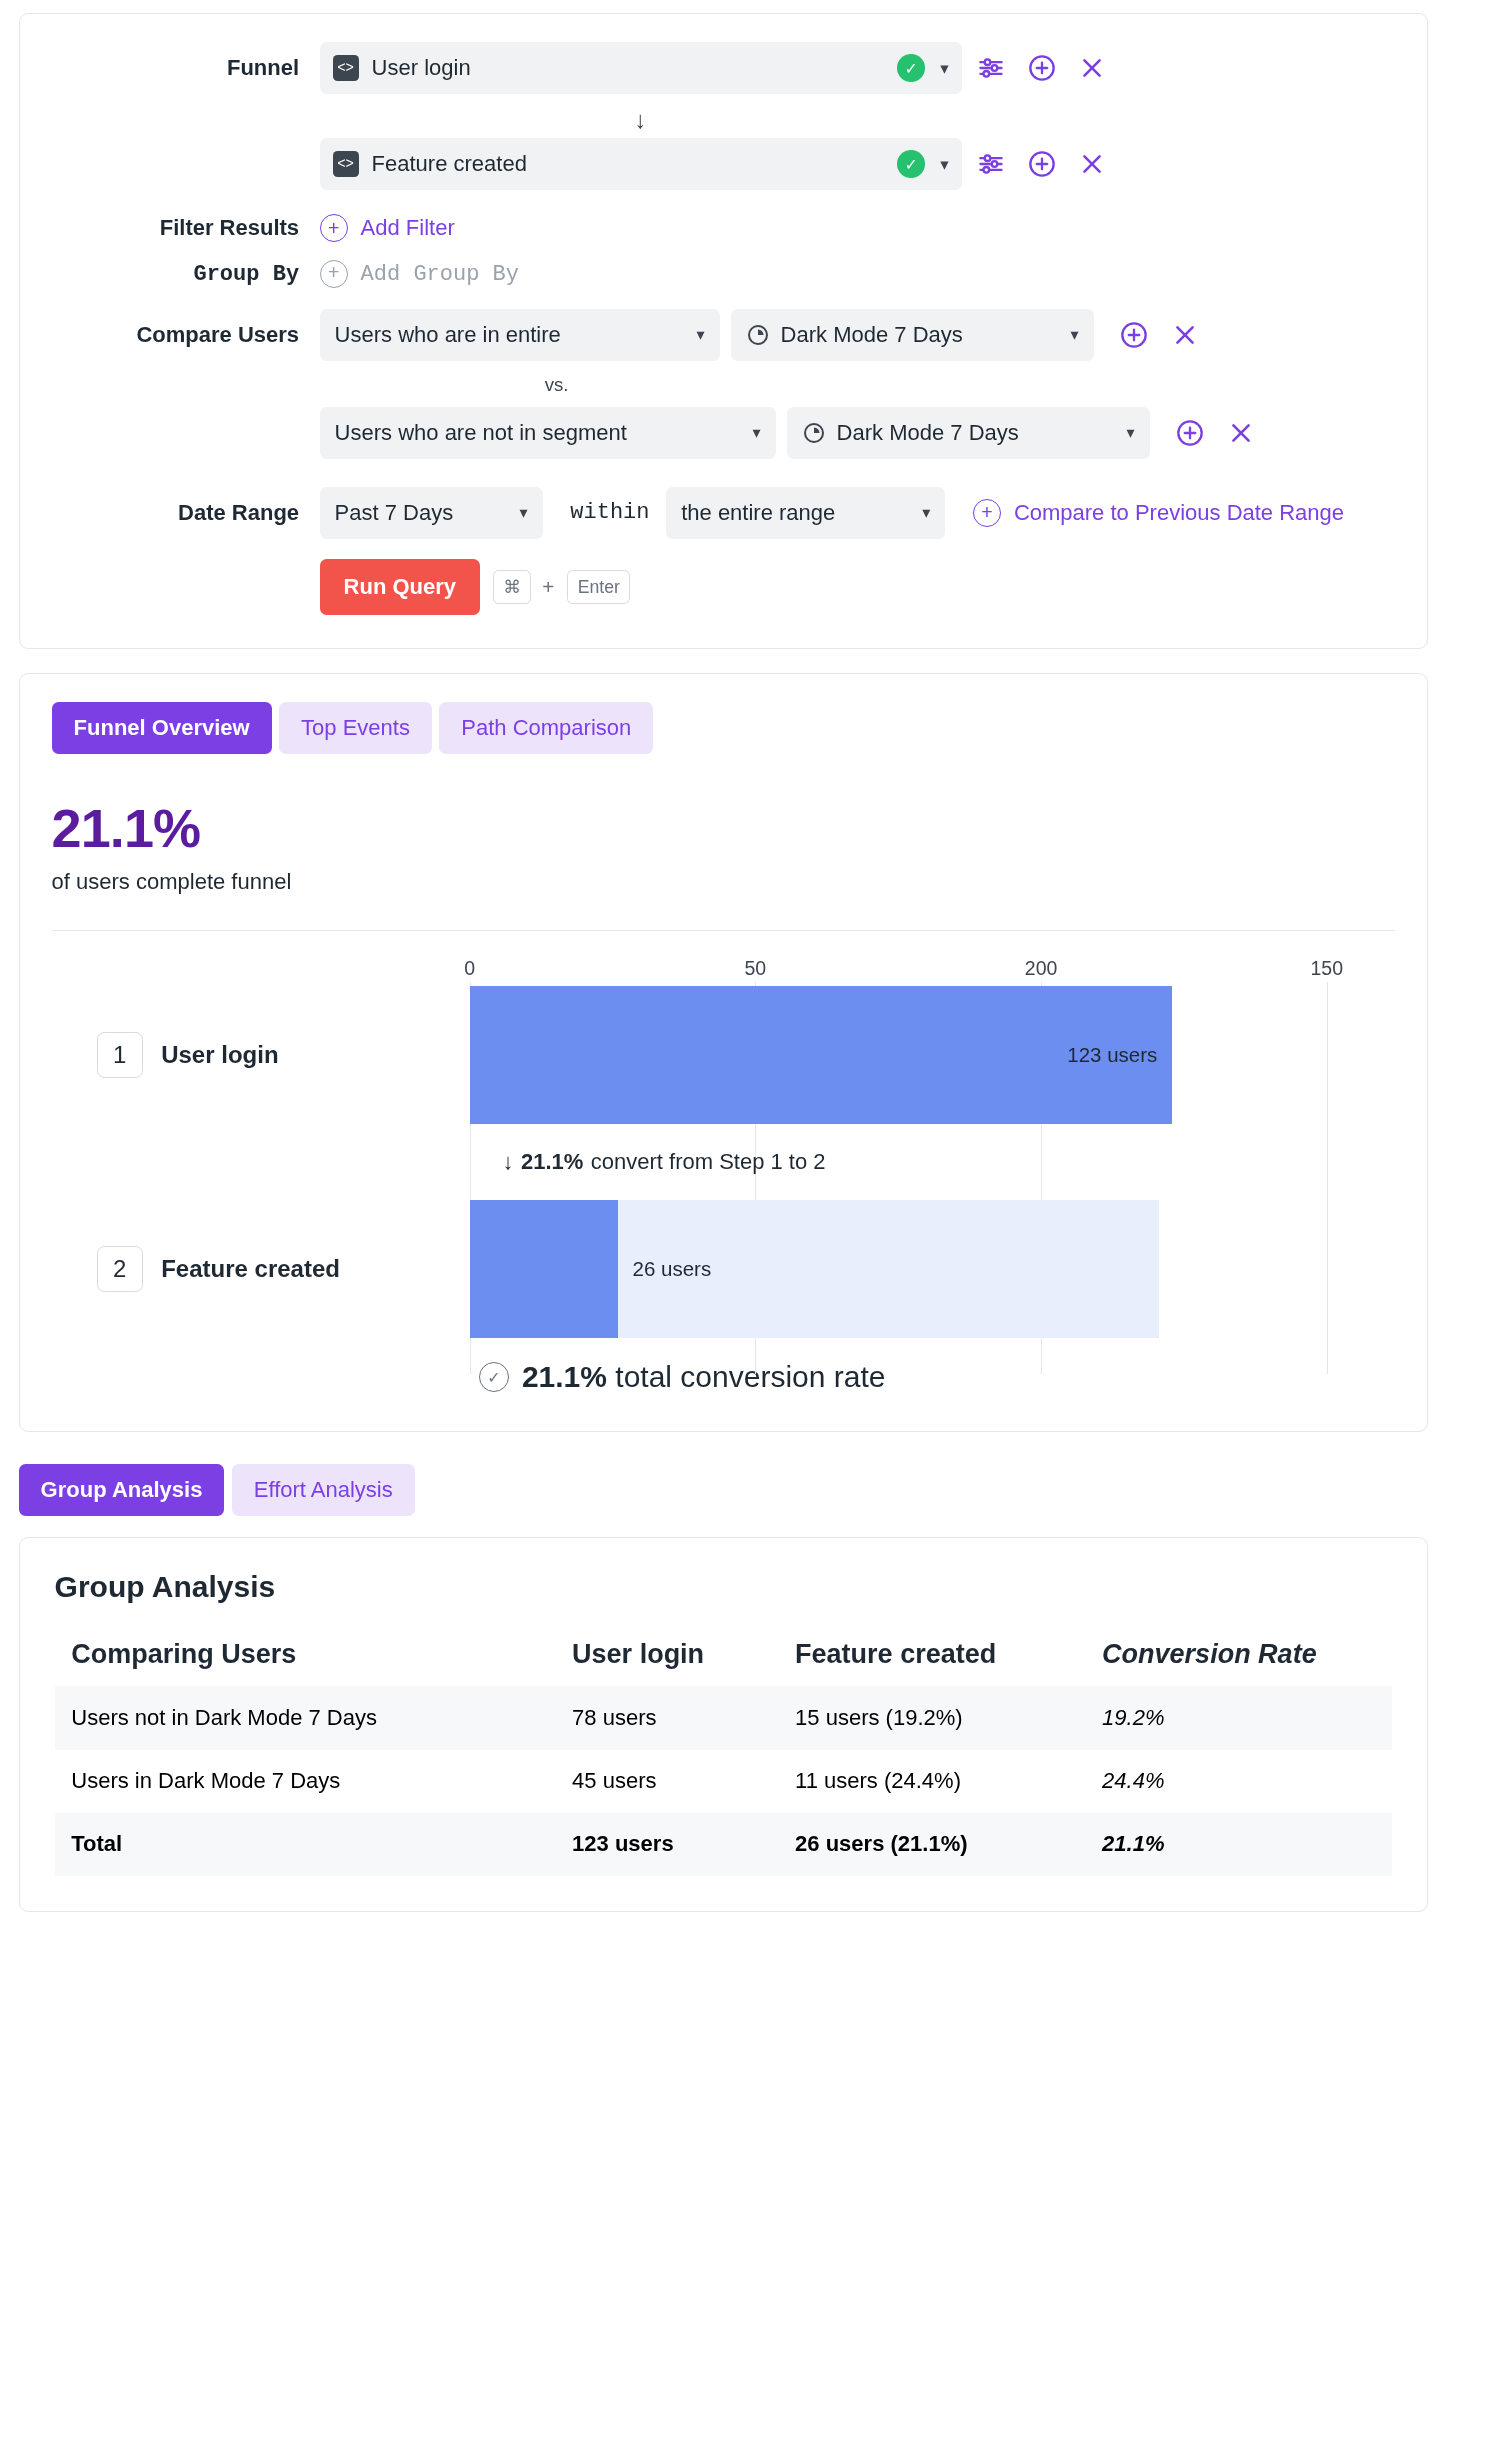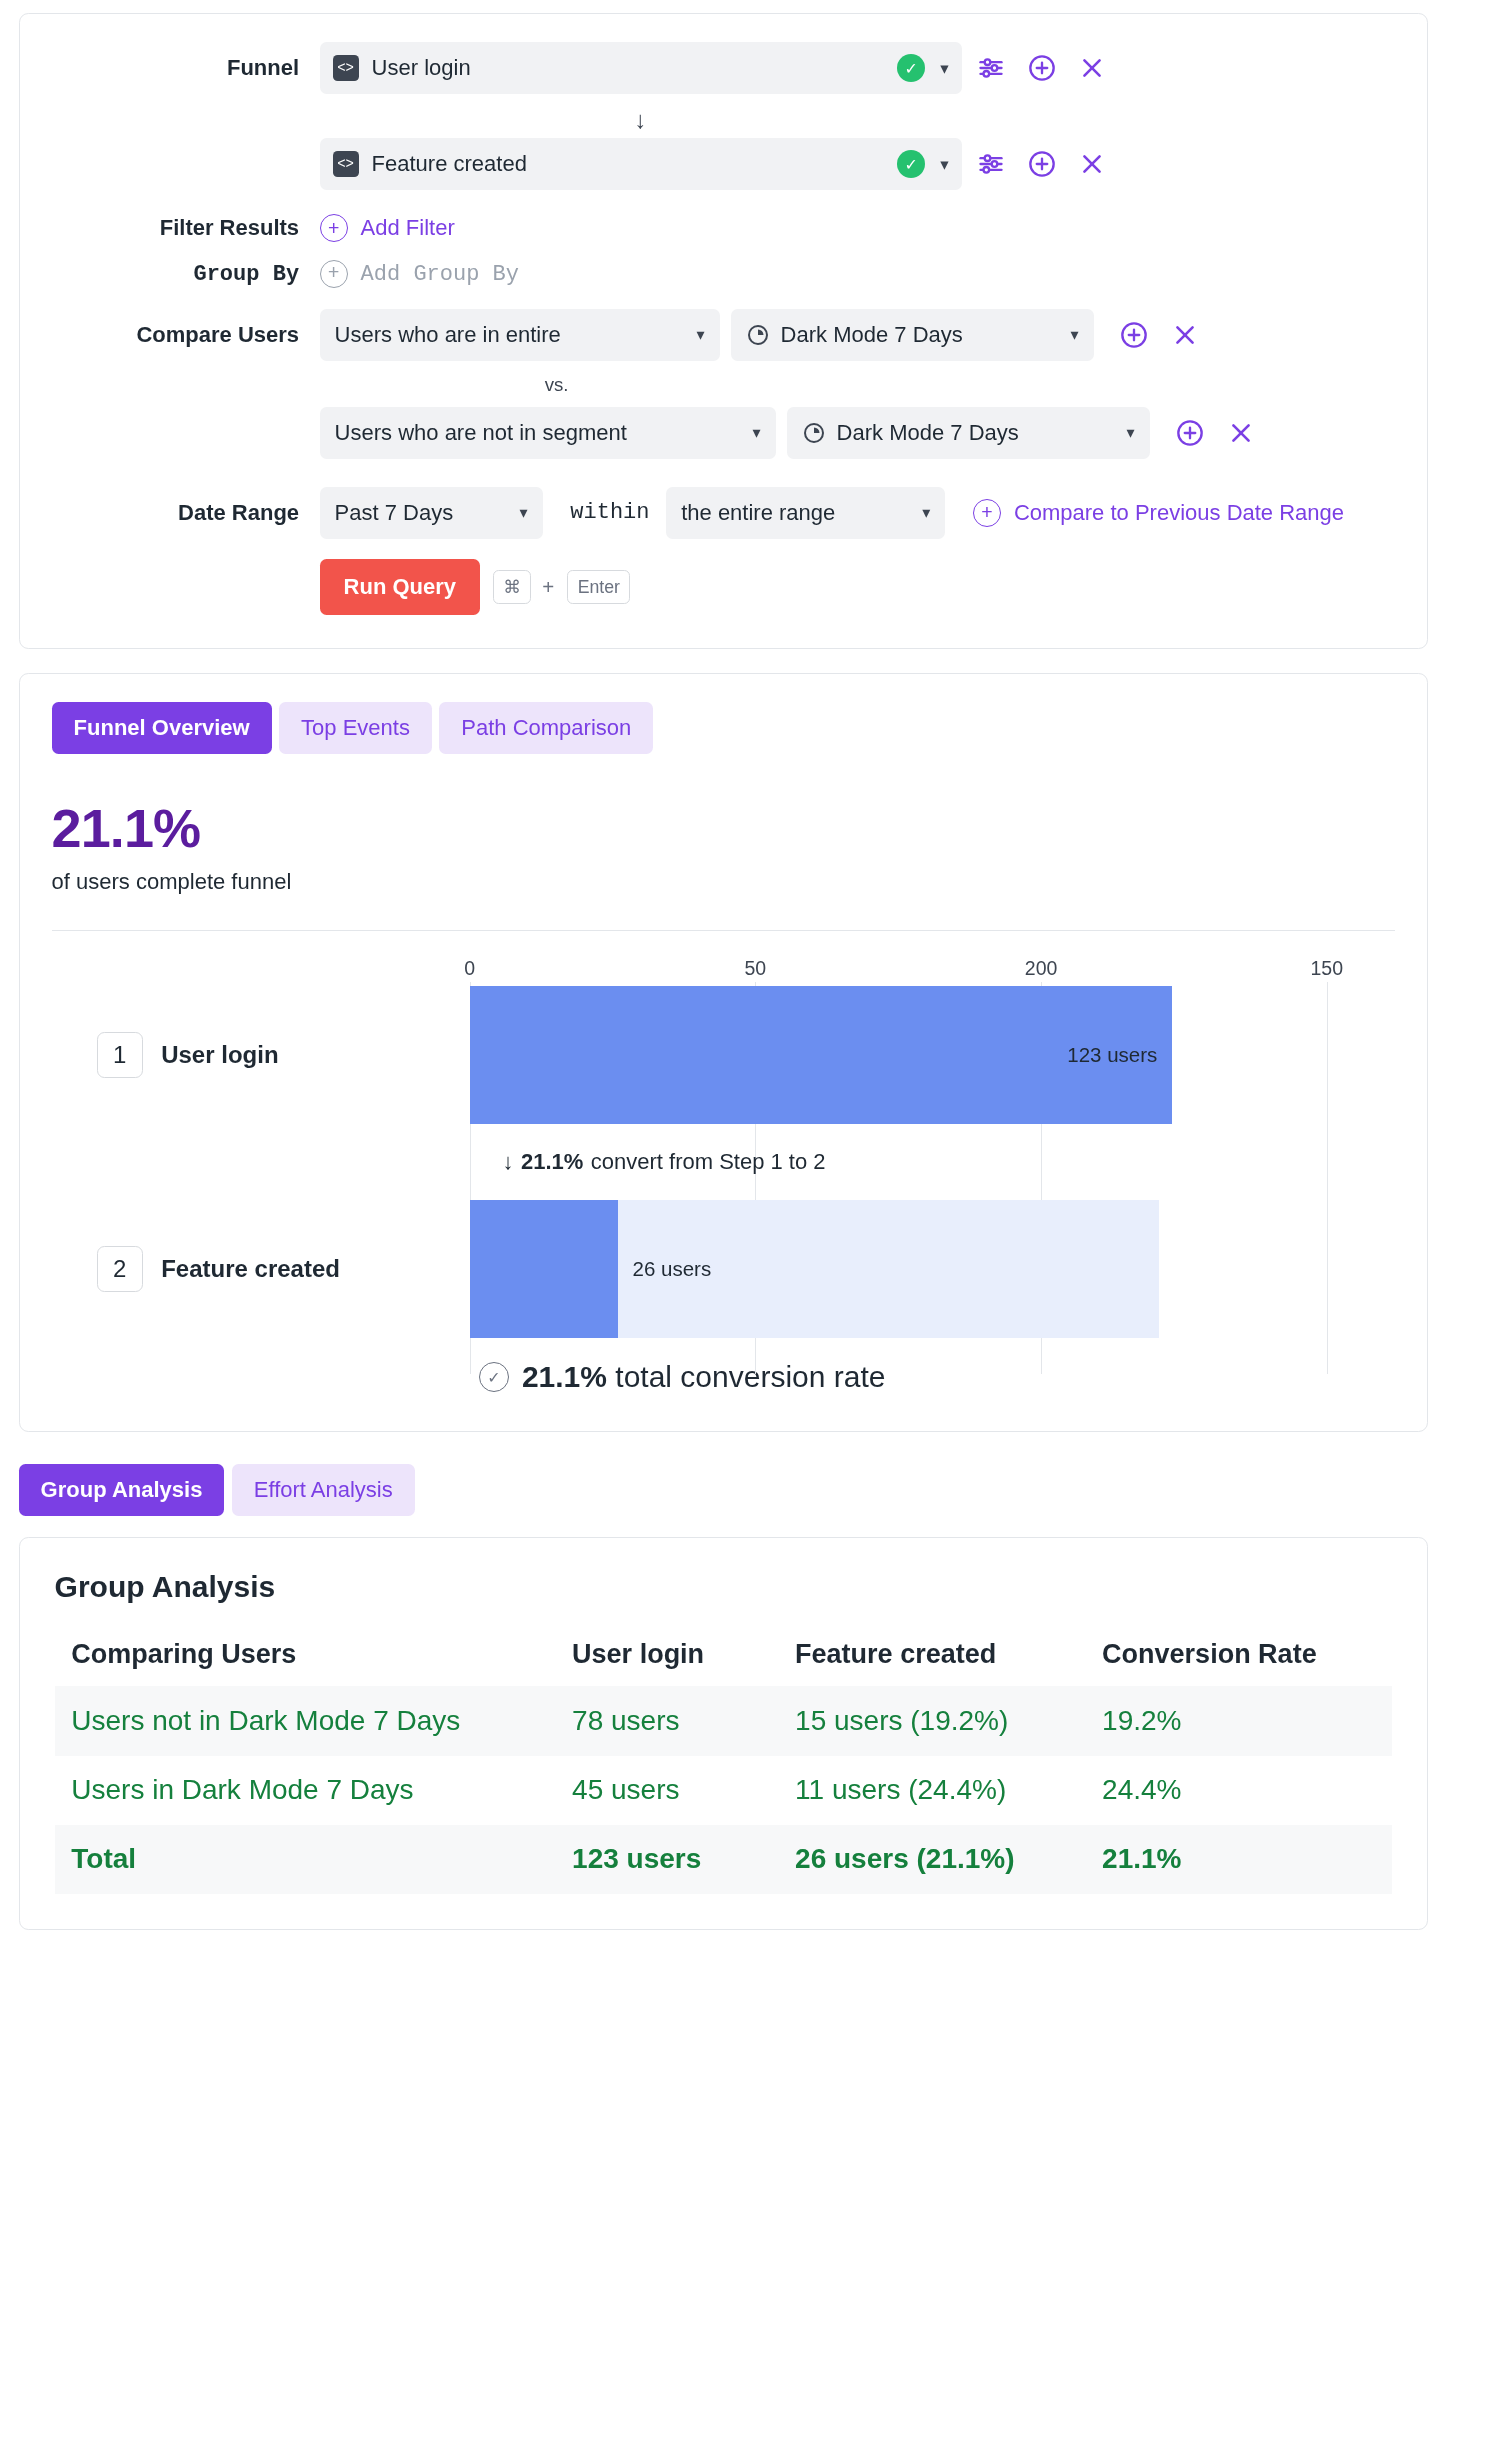--- a/index.html
+++ b/index.html
@@ -223,27 +223,27 @@
 
   
   .ga { padding: 32px 35px 35px 35px; }
   .ga-title { font-size: 30px; font-weight: bold; color: #1f2933; margin-bottom: 24px; }
   table { border-collapse: collapse; width: 100%; }
   th {
     text-align: left; font-size: 27px; font-weight: bold; color: #1f2933;
     padding: 11px 16.7px 16.7px 16.7px;
   }
   td {
-    font-size: 28px; color: #15803d; padding: 18.6px 16.7px;
+    font-size: 22px; color: #000000; padding: 18.6px 16.7px;
   }
   tr.alt { background: #f7f8f9; }
   tr.total-row-tbl td { font-weight: bold; background: #f7f8f9; }
   th.c2, td.c2 { width: 223px; }
   th.c3, td.c3 { width: 307px; }
-  th.c4, td.c4 { width: 307px; }
+  th.c4, td.c4 { width: 307px; font-style: italic; }
 </style>
 </head>
 <body>
 
 <div class="page">
 
   <div class="card qb">
 
     <div class="qrow">
       <div class="qlabel">Funnel</div>

